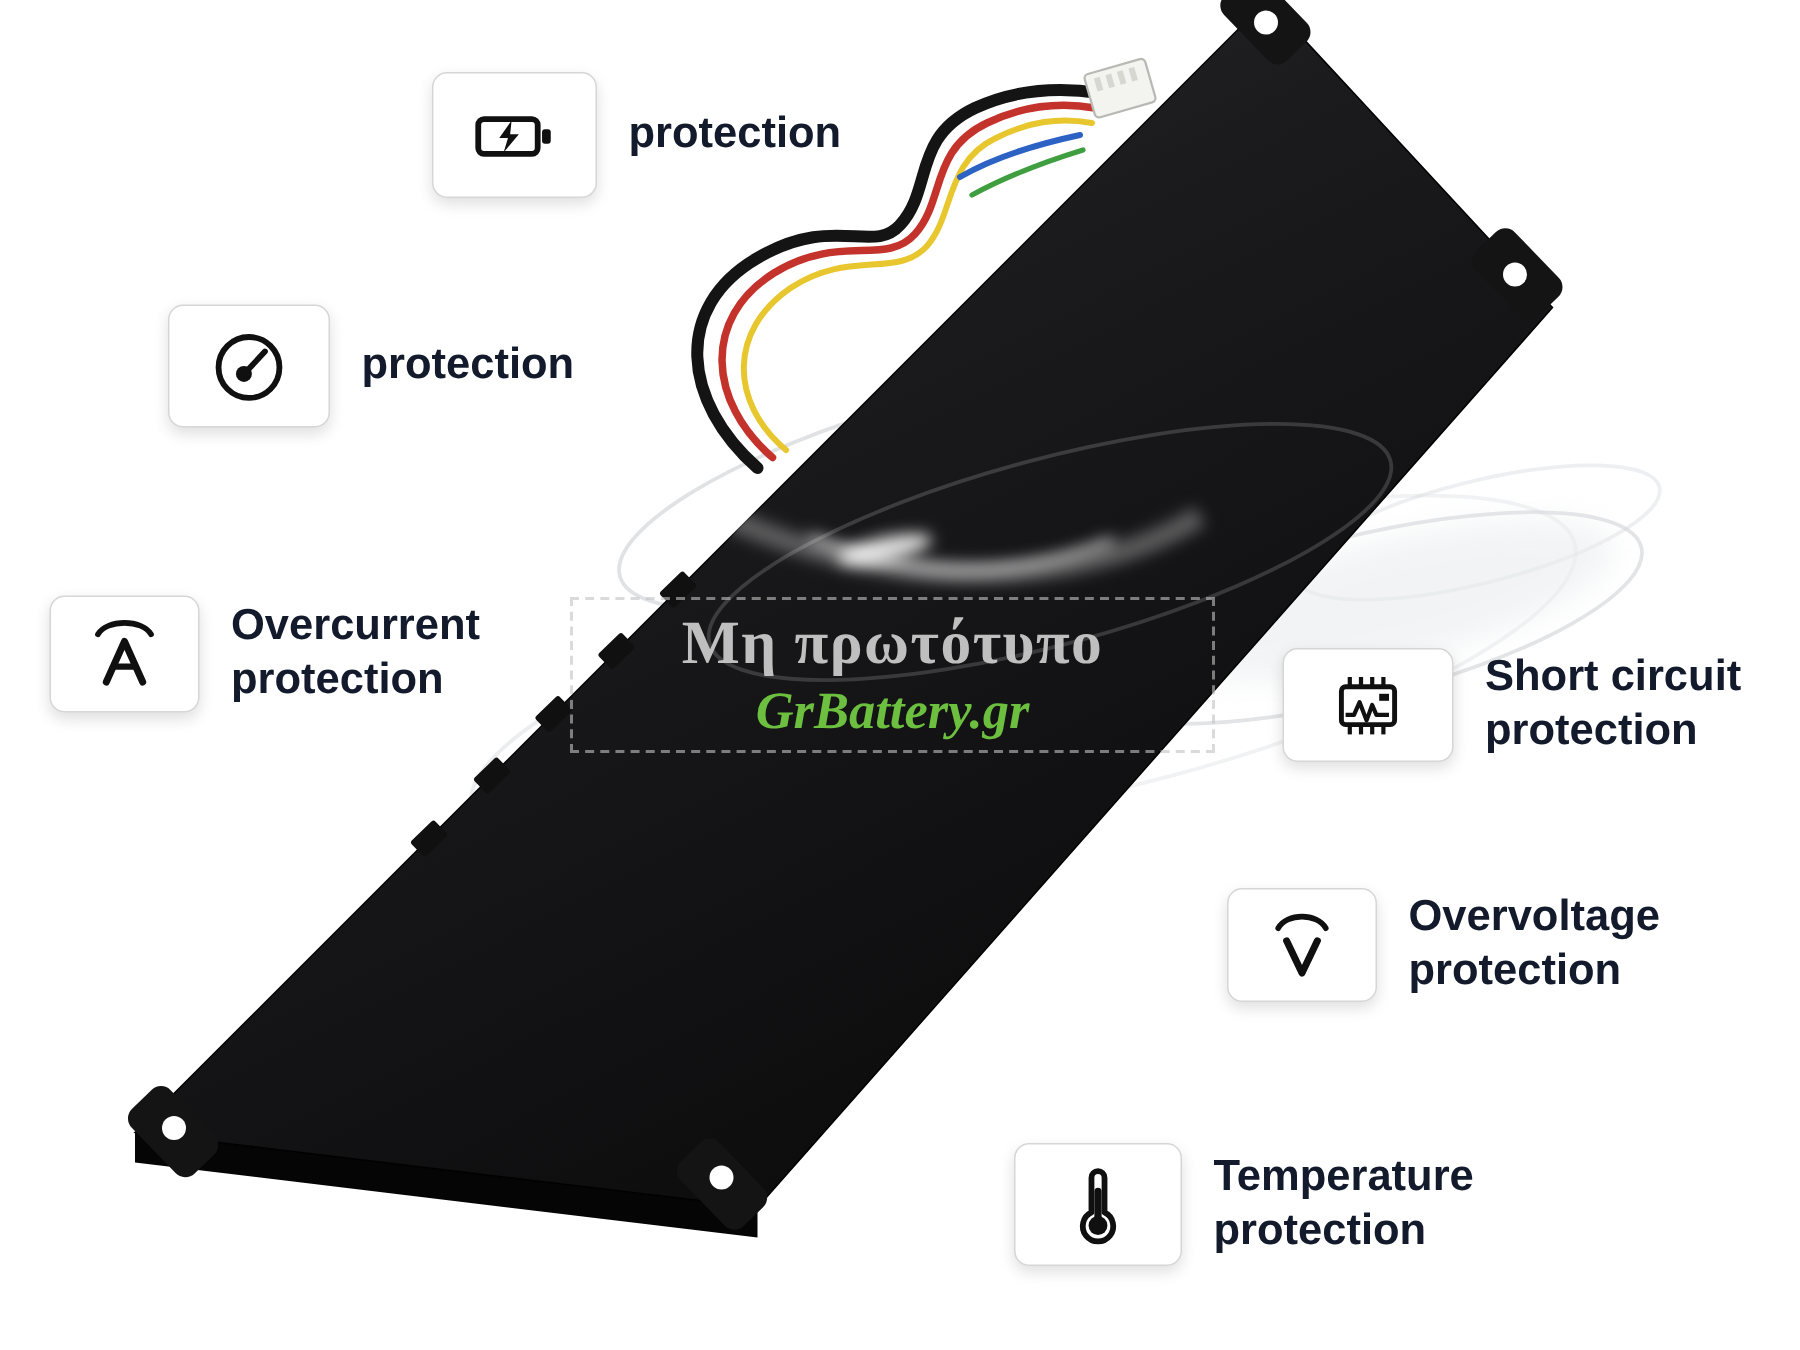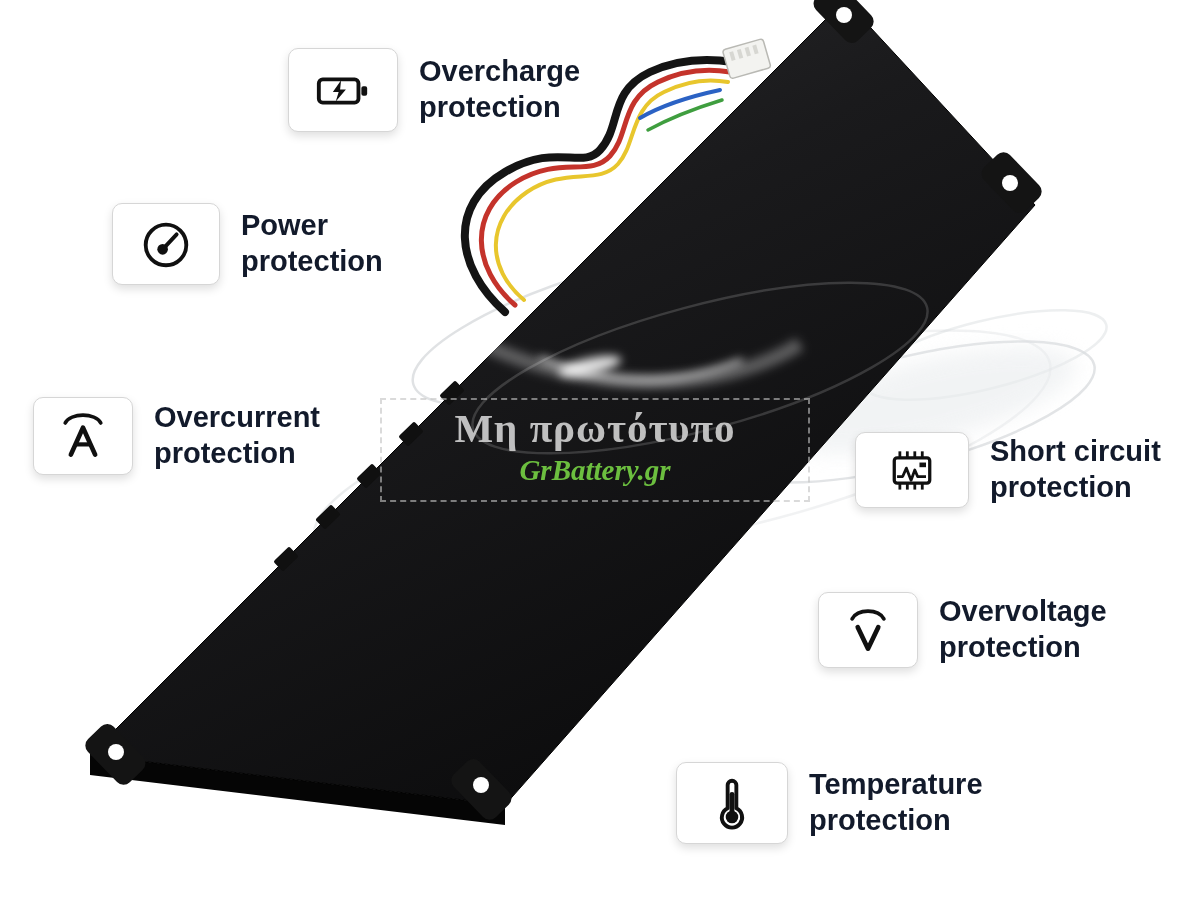--- a/index.html
+++ b/index.html
@@ -9,21 +9,21 @@
   }
   .art{position:absolute;left:0;top:0;z-index:1;}
   .watermark{
     position:absolute;z-index:2;border:2px dashed rgba(195,195,195,0.6);
     text-align:center;box-sizing:border-box;padding-top:4px;
   }
   .wm-title{
     font-size:41px;font-weight:bold;letter-spacing:1px;color:#c9c9c9;opacity:0.95;
   }
   .wm-brand{
-    font-size:29px;font-weight:bold;font-style:italic;color:#6cbf3f;margin-top:2px;
+    font-size:35px;font-weight:bold;font-style:italic;color:#6cbf3f;margin-top:2px;
   }
   .callout{position:absolute;z-index:3;display:flex;align-items:center;gap:21px;}
   .icon-box{
     background:#ffffff;border:1px solid #d6d6d6;border-radius:10px;
     box-shadow:0 4px 10px rgba(0,0,0,0.13);
     display:flex;align-items:center;justify-content:center;flex:none;
   }
   .label{font-size:29px;font-weight:bold;color:#121a2b;line-height:1.24;white-space:nowrap;}
   .icon-svg{display:block;}
 </style>
@@ -129,35 +129,33 @@
 
   <div class="callout" style="left:288px;top:48px;">
     <div class="icon-box" style="width:108px;height:82px;">
       <svg class="icon-svg" width="58" height="58" viewBox="0 0 60 60">
         <rect x="5" y="19" width="41" height="24" rx="4" fill="none" stroke="#101010" stroke-width="4"></rect>
         <rect x="49" y="26" width="6" height="10" rx="2" fill="#101010"></rect>
         <path d="M28 20 L19.5 32 L25.5 32 L22.5 42 L33 29.5 L27 29.5 Z" fill="#101010"></path>
       </svg>
     </div>
     <div class="label">
-      <div>Overcharge</div>
       <div>protection</div>
     </div>
   </div>
 
   <div class="callout" style="left:112px;top:203px;">
     <div class="icon-box" style="width:106px;height:80px;">
       <svg class="icon-svg" width="58" height="58" viewBox="0 0 60 60">
         <circle cx="30" cy="31" r="21" fill="none" stroke="#101010" stroke-width="4"></circle>
         <line x1="28" y1="34" x2="41" y2="20" stroke="#101010" stroke-width="4" stroke-linecap="round"></line>
         <circle cx="26.5" cy="35.5" r="5.5" fill="#101010"></circle>
       </svg>
     </div>
     <div class="label">
-      <div>Power</div>
       <div>protection</div>
     </div>
   </div>
 
   <div class="callout" style="left:33px;top:397px;">
     <div class="icon-box" style="width:98px;height:76px;">
       <svg class="icon-svg" width="56" height="56" viewBox="0 0 60 60">
         <path d="M11 16 C17 5 43 5 49 16" fill="none" stroke="#101010" stroke-width="4" stroke-linecap="round"></path>
         <path d="M17 50 L30 21 L43 50" fill="none" stroke="#101010" stroke-width="5" stroke-linecap="round" stroke-linejoin="round"></path>
         <line x1="22.5" y1="39" x2="37.5" y2="39" stroke="#101010" stroke-width="4.5"></line>

